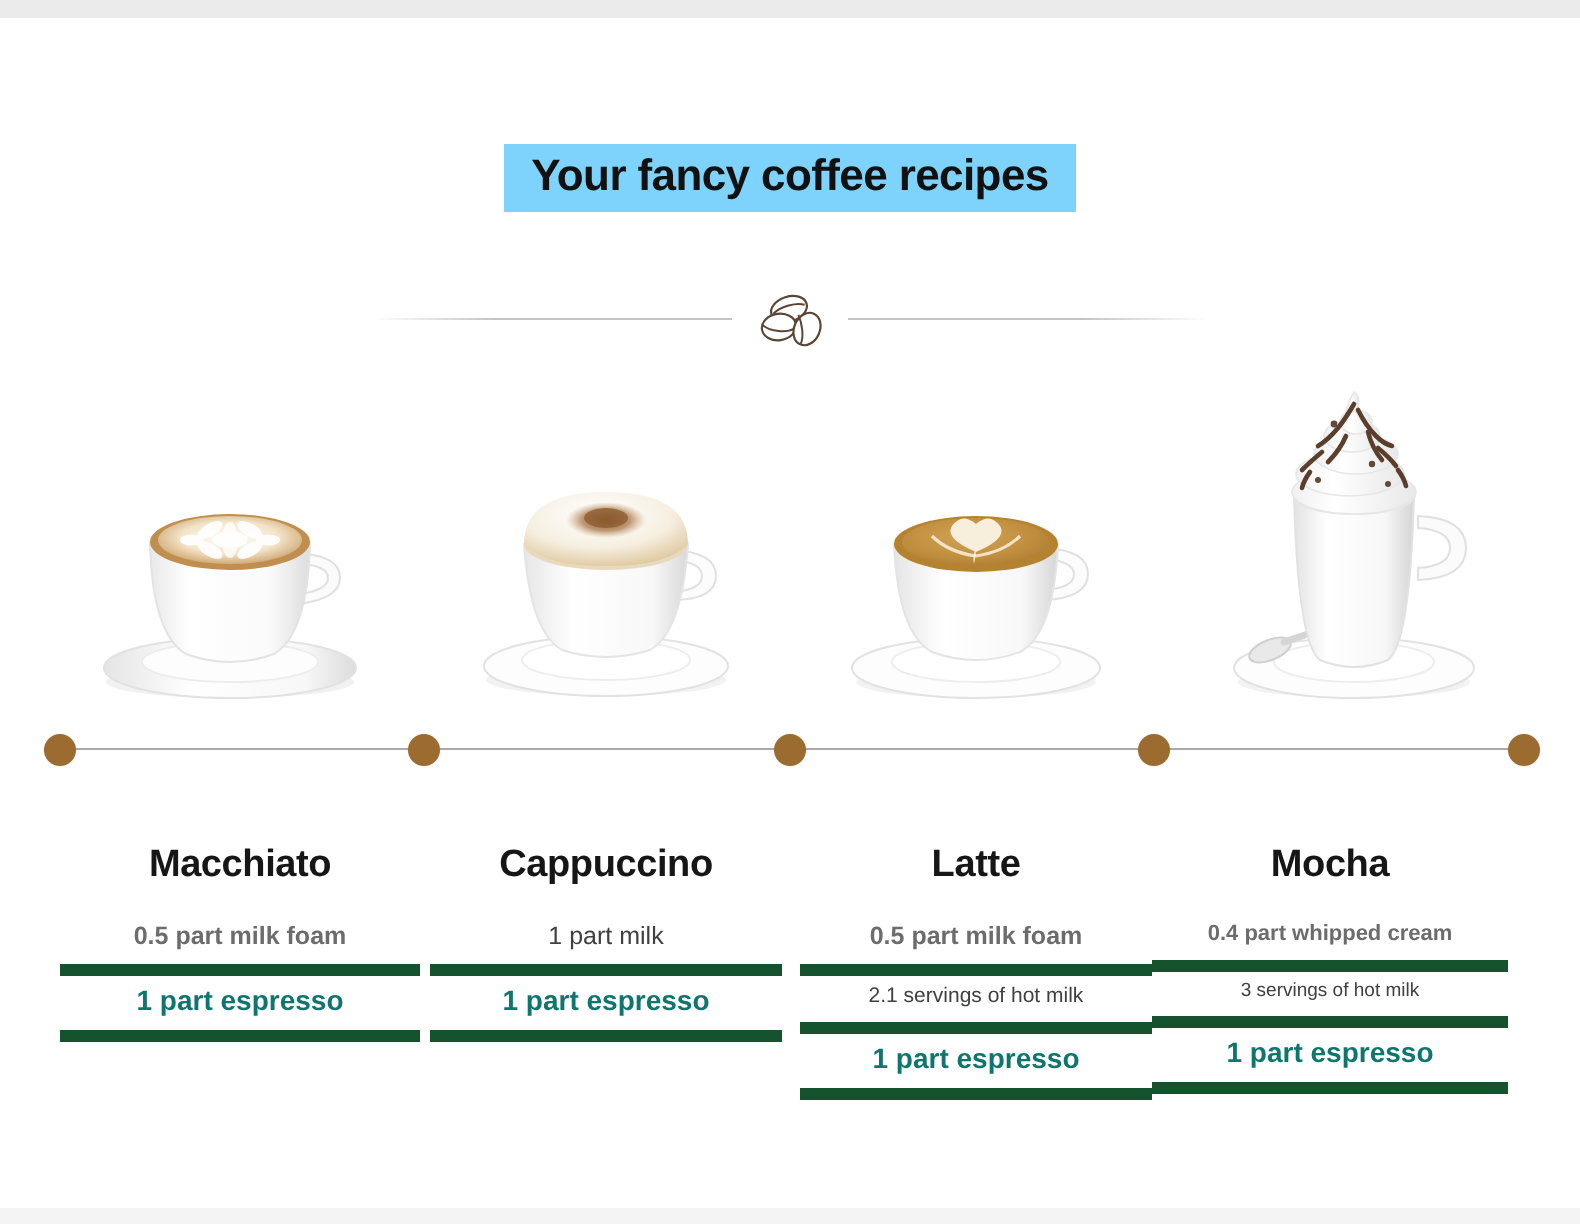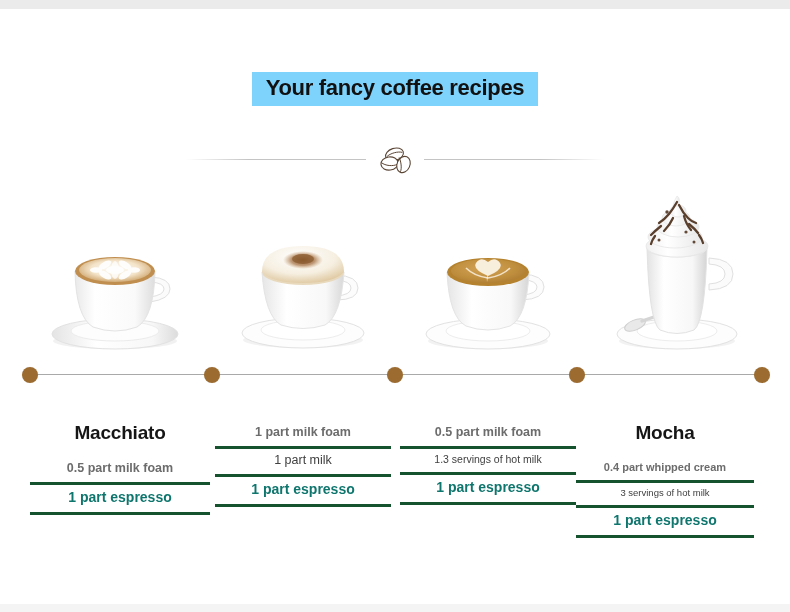--- a/index.html
+++ b/index.html
@@ -154,21 +154,21 @@
     letter-spacing: -0.2px;
     line-height: 24px;
     margin-bottom: 12px;
     white-space: nowrap;
   }
   .recipe-list {
     width: 100%;
   }
   .recipe-item {
     text-align: center;
-    border-bottom: 3px solid #14532d;
+    border-bottom: 6px solid #14532d;
     padding: 4px 0 7px 0;
     white-space: nowrap;
     overflow: hidden;
   }
   
   .tone-mid   { color: #6c6c6c; font-size: 12.5px; font-weight: bold; }
   .tone-light { color: #404040; font-size: 12.5px; font-weight: normal; }
   .tone-dark  { color: #0f766e; font-size: 14px;   font-weight: bold; }
   .sz-sm.tone-mid   { font-size: 11px; }
   .sz-sm.tone-light { font-size: 10.5px; }
@@ -384,31 +384,32 @@
 
     <div class="col c1">
       <div class="col-title">Macchiato</div>
       <div class="recipe-list">
         <div class="recipe-item tone-mid">0.5 part milk foam</div>
         <div class="recipe-item tone-dark">1 part espresso</div>
       </div>
     </div>
 
     <div class="col c2">
+      <div class="col-title">Cappuccino</div>
       <div class="recipe-list">
-        <div class="recipe-item tone-mid">1 part milk foam</div>
         <div class="recipe-item tone-light">1 part milk</div>
         <div class="recipe-item tone-dark">1 part espresso</div>
       </div>
     </div>
 
     <div class="col c3">
+      <div class="col-title">Latte</div>
       <div class="recipe-list">
         <div class="recipe-item tone-mid">0.5 part milk foam</div>
-        <div class="recipe-item tone-light sz-sm">1.3 servings of hot milk</div>
+        <div class="recipe-item tone-light sz-sm">2.1 servings of hot milk</div>
         <div class="recipe-item tone-dark">1 part espresso</div>
       </div>
     </div>
 
     <div class="col c4">
       <div class="col-title">Mocha</div>
       <div class="recipe-list">
         <div class="recipe-item tone-mid sz-sm">0.4 part whipped cream</div>
         <div class="recipe-item tone-light sz-xs">3 servings of hot milk</div>
         <div class="recipe-item tone-dark">1 part espresso</div>

